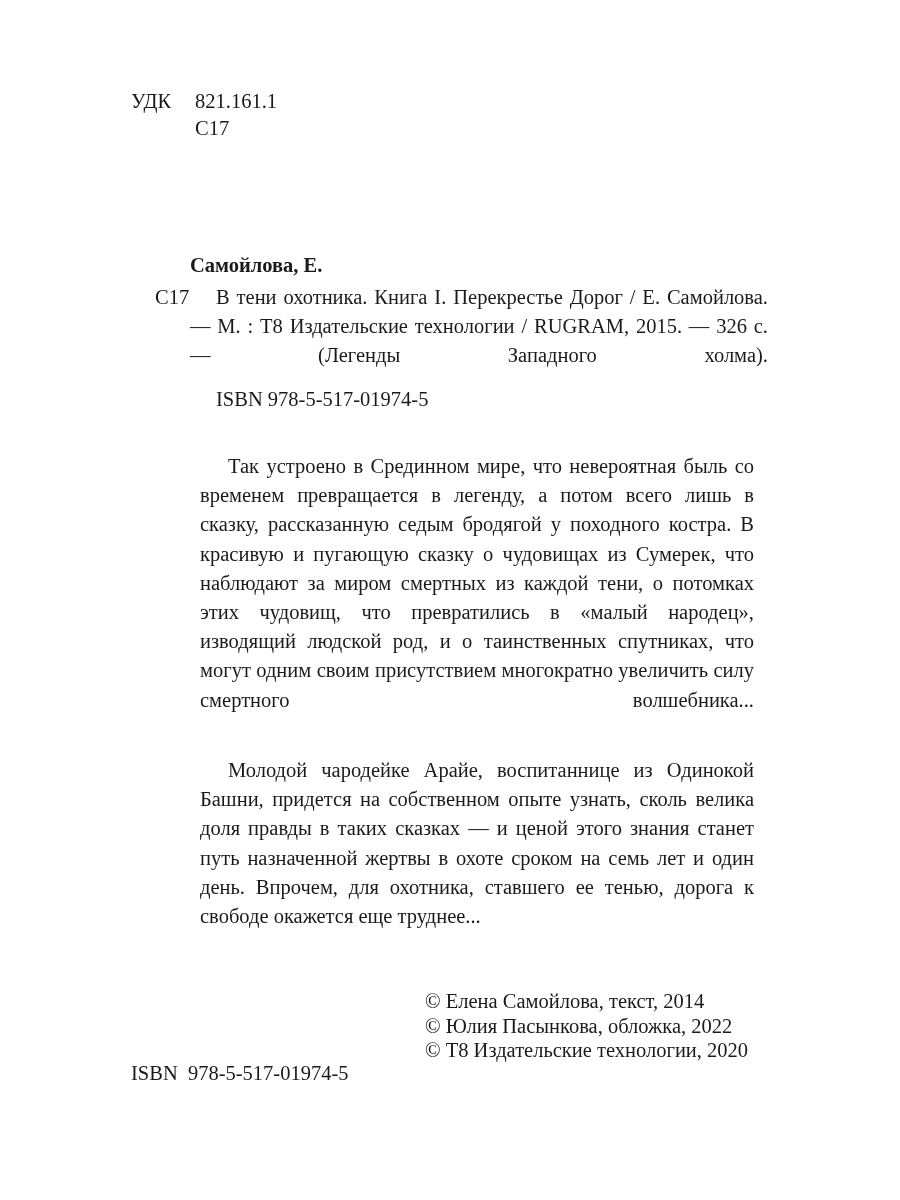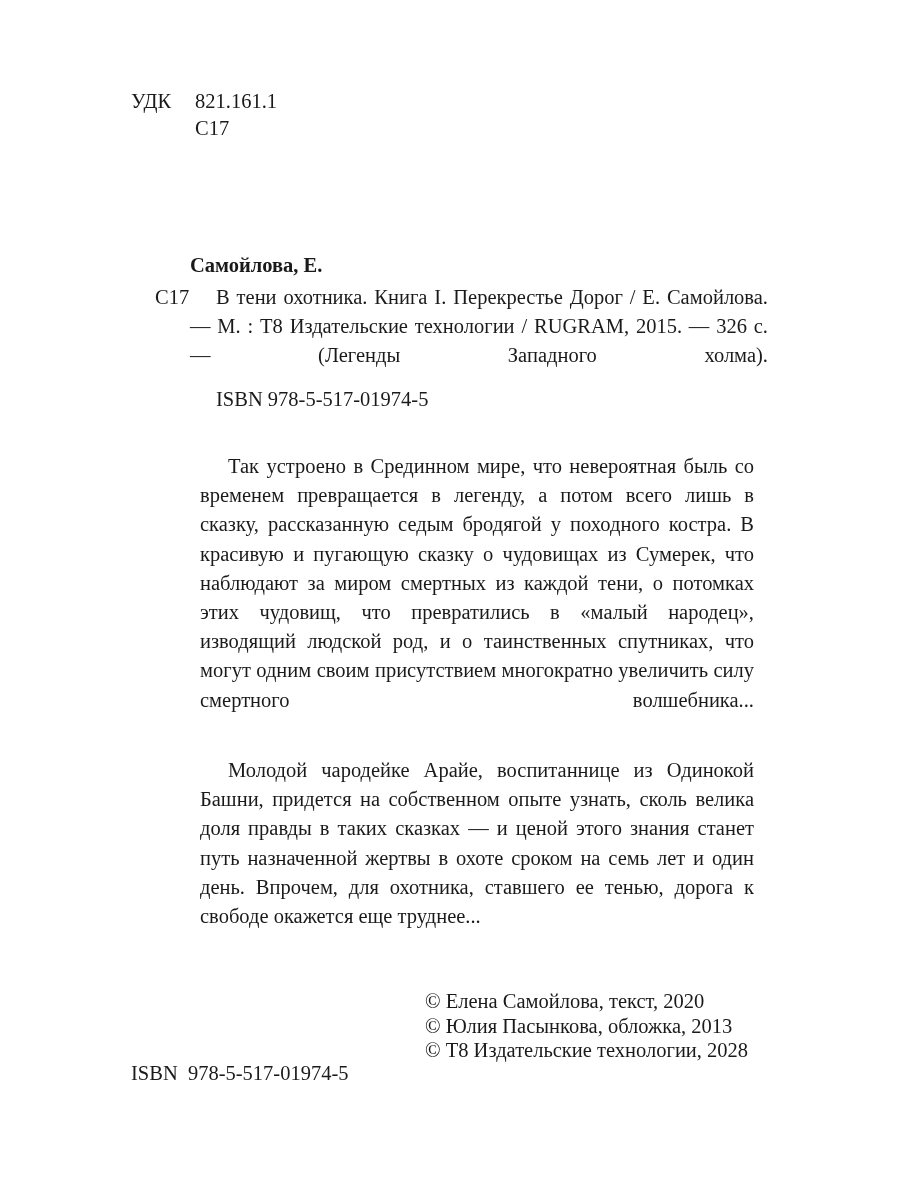--- a/index.html
+++ b/index.html
@@ -177,20 +177,20 @@
 
   <div class="isbn-inline">ISBN 978-5-517-01974-5</div>
 
   <div class="annotation">
     <p>Так устроено в Срединном мире, что невероятная быль со временем превращается в легенду, а потом всего лишь в сказку, рассказанную седым бродягой у походного костра. В красивую и пугающую сказку о чудовищах из Сумерек, что наблюдают за миром смертных из каждой тени, о потомках этих чудовищ, что превратились в «малый народец», изводящий людской род, и о таинственных спутниках, что могут одним своим присутствием многократно увеличить силу смертного волшебника...</p>
     <p>Молодой чародейке Арайе, воспитаннице из Одинокой Башни, придется на собственном опыте узнать, сколь велика доля правды в таких сказках — и ценой этого знания станет путь назначенной жертвы в охоте сроком на семь лет и один день. Впрочем, для охотника, ставшего ее тенью, дорога к свободе окажется еще труднее...</p>
   </div>
 
 
   <div class="copyright">
-    <div>© Елена Самойлова, текст, 2020</div>
-    <div>© Юлия Пасынкова, обложка, 2013</div>
-    <div>© Т8 Издательские технологии, 2028</div>
+    <div>© Елена Самойлова, текст, 2014</div>
+    <div>© Юлия Пасынкова, обложка, 2022</div>
+    <div>© Т8 Издательские технологии, 2020</div>
   </div>
 
   <div class="isbn-bottom">ISBN  978-5-517-01974-5</div>
 
 </div>
 
 </body></html>

